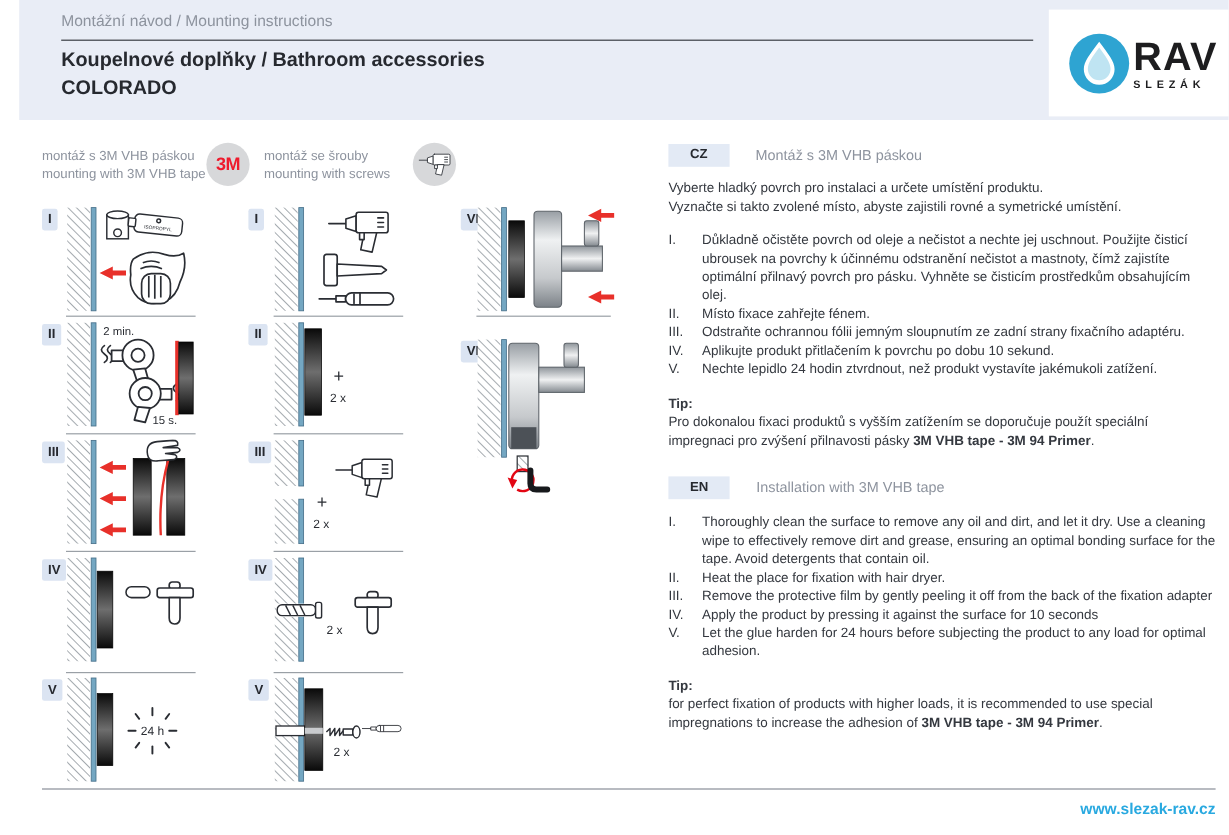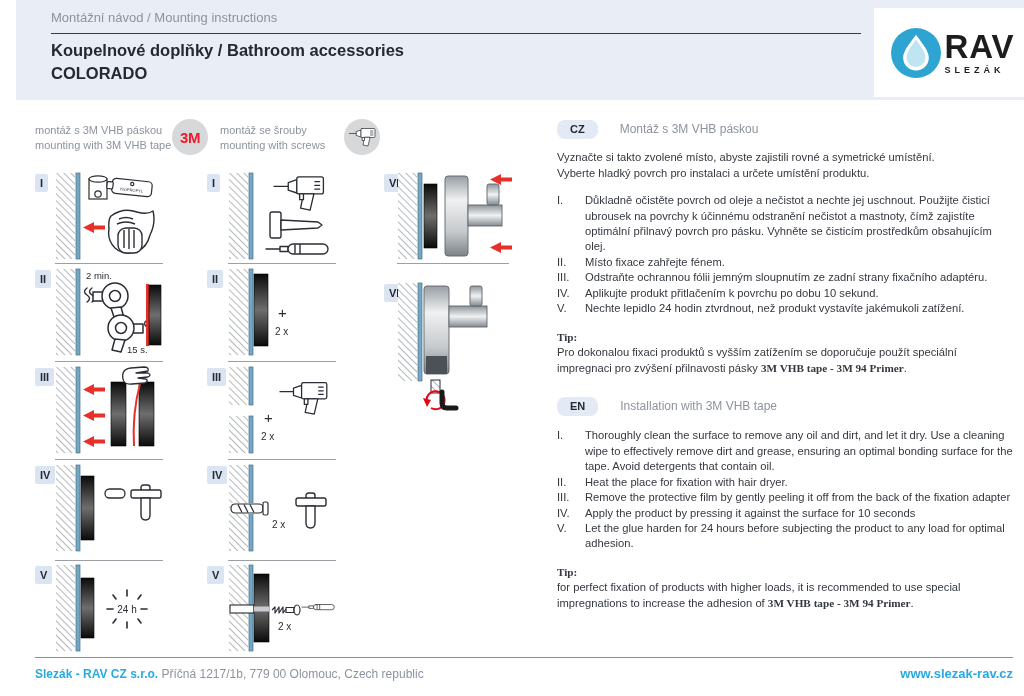--- a/index.html
+++ b/index.html
@@ -24,27 +24,27 @@
   .badge-3m { color:#ee1b2d; font-weight:bold; font-size:15px; letter-spacing:-0.5px; }
   .numbadge { position:absolute; background:#dbe4f2; color:#26292f; font-weight:bold; font-size:11px;
               padding:3px 5px; border-radius:2px; text-align:center; }
   .diag { position:absolute; }
   .sdiv { position:absolute; border-top:1px solid #9aa0a6; height:0; }
   svg text { font-family:"Liberation Sans", sans-serif; fill:#2a2d33; }
 
   
   .text-col { position:absolute; left:557px; top:120px; width:457px; font-size:11.2px; line-height:1.38; color:#34383f; }
   .lang-row { display:flex; align-items:flex-start; margin-bottom:11px; }
-  .lang-badge { background:#e3eaf5; color:#26292f; font-weight:bold; font-size:11px; padding:2px 13px; border-radius:8px; }
+  .lang-badge { background:#e3eaf5; color:#26292f; font-weight:bold; font-size:11px; padding:2px 18px; border-radius:0; }
   .lang-title { color:#8d939e; font-size:12px; margin-left:22px; padding-top:1px; }
   .intro p { margin:0; }
   .ins-list { display:grid; grid-template-columns:28px 1fr; margin-top:12px; }
   .ins-list .num { }
   .tip { margin-top:13px; }
-  .bold { font-weight:bold;font-family:Liberation Serif, serif; }
+  .bold { font-weight:bold; }
   .en-sec { margin-top:21px; }
 
   
   .foot-rule { position:absolute; left:35px; top:657px; width:978px; border-top:1.3px solid #8a8f98; }
   .footer-left { position:absolute; left:35px; top:667px; font-size:12px; color:#8d939e; }
   .footer-left b { color:#29a9e0; }
   .footer-site { position:absolute; right:11px; top:666px; font-size:13px; font-weight:bold; color:#29a9e0; text-decoration:none; }
 </style>
 </head>
 <body>
@@ -362,22 +362,22 @@
   </svg>
 
   <div class="text-col">
 
     <div class="cz-sec">
       <div class="lang-row">
         <span class="lang-badge">CZ</span>
         <span class="lang-title">Montáž s 3M VHB páskou</span>
       </div>
       <div class="intro">
+        <p>Vyberte hladký povrch pro instalaci a určete umístění produktu.</p>
         <p>Vyznačte si takto zvolené místo, abyste zajistili rovné a symetrické umístění.</p>
-        <p>Vyberte hladký povrch pro instalaci a určete umístění produktu.</p>
       </div>
       <div class="ins-list">
         <span class="num">I.</span>
           <span>Důkladně očistěte povrch od oleje a nečistot a nechte jej uschnout. Použijte čisticí ubrousek na povrchy k účinnému odstranění nečistot a mastnoty, čímž zajistíte optimální přilnavý povrch pro pásku. Vyhněte se čisticím prostředkům obsahujícím olej.</span>
         <span class="num">II.</span>
           <span>Místo fixace zahřejte fénem.</span>
         <span class="num">III.</span>
           <span>Odstraňte ochrannou fólii jemným sloupnutím ze zadní strany fixačního adaptéru.</span>
         <span class="num">IV.</span>
           <span>Aplikujte produkt přitlačením k povrchu po dobu 10 sekund.</span>
@@ -409,18 +409,15 @@
       </div>
       <div class="tip">
         <div class="bold">Tip:</div>
         <div><span>for perfect fixation of products with higher loads, it is recommended to use special impregnations to increase the adhesion of </span><span class="bold">3M VHB tape - 3M 94 Primer</span><span>.</span></div>
       </div>
     </div>
 
   </div>
 
   <div class="foot-rule"></div>
-  <div class="footer-left">
-    <b>Slezák - RAV CZ s.r.o.</b><span> Příčná 1217/1b, 779 00 Olomouc, Czech republic</span>
-  </div>
   <a class="footer-site" href="#">www.slezak-rav.cz</a>
 
 </div>
 
 </body></html>

